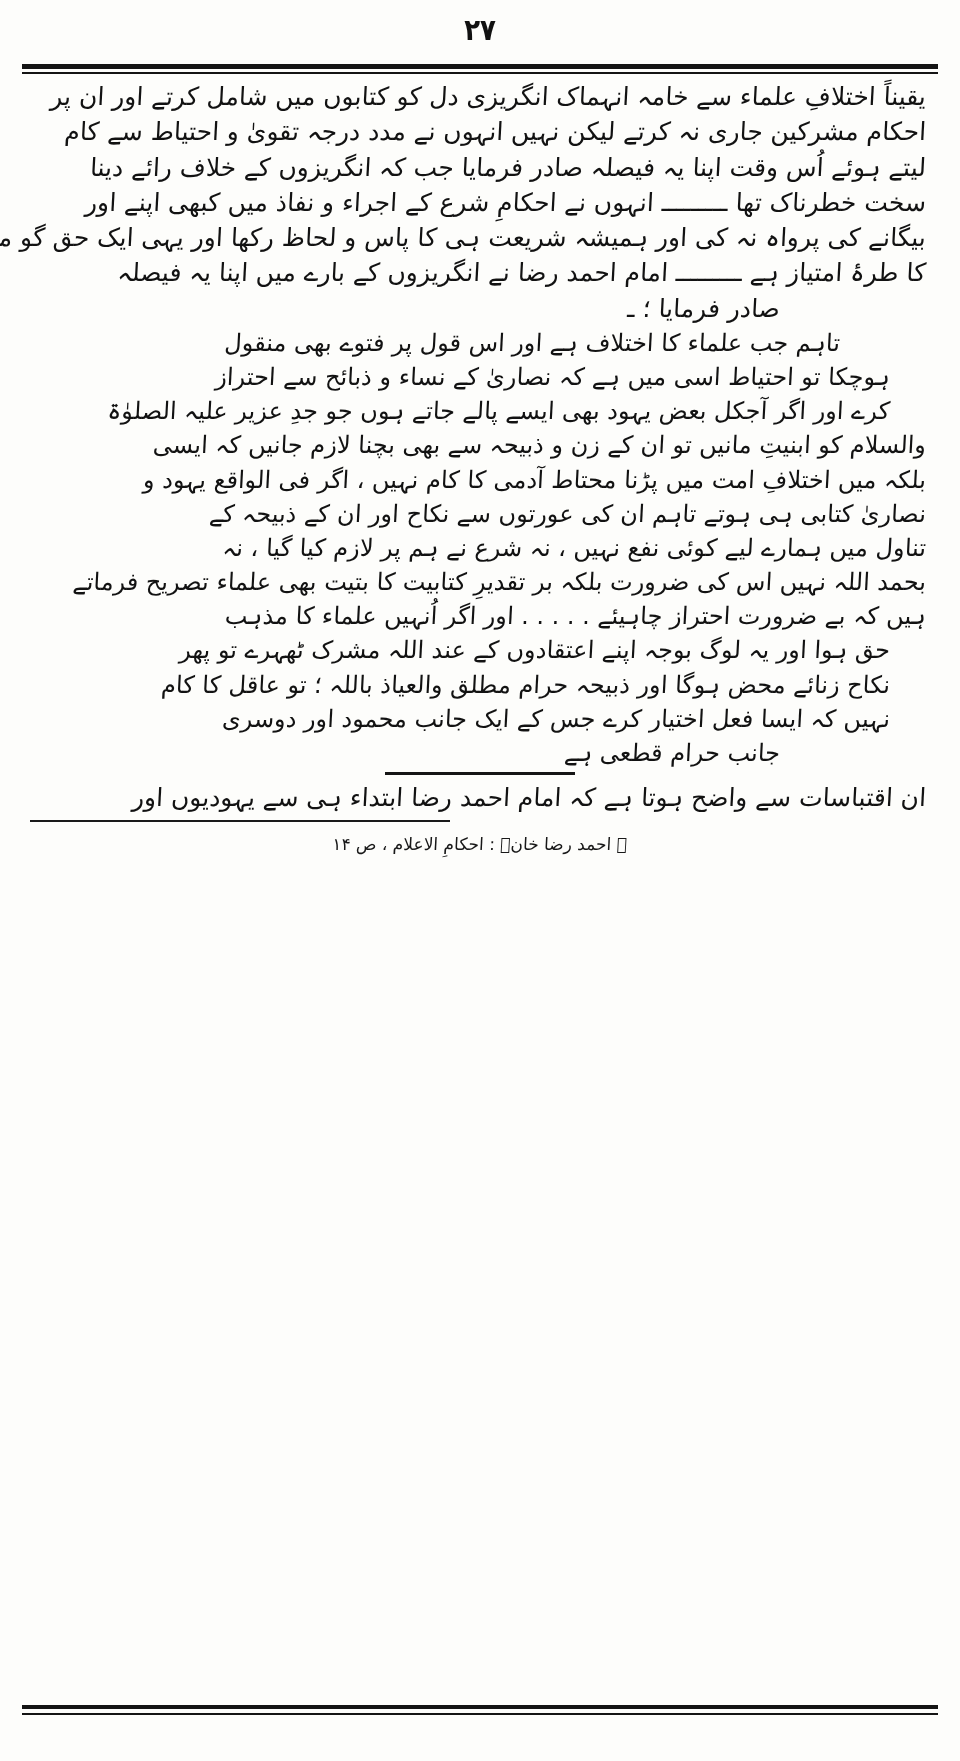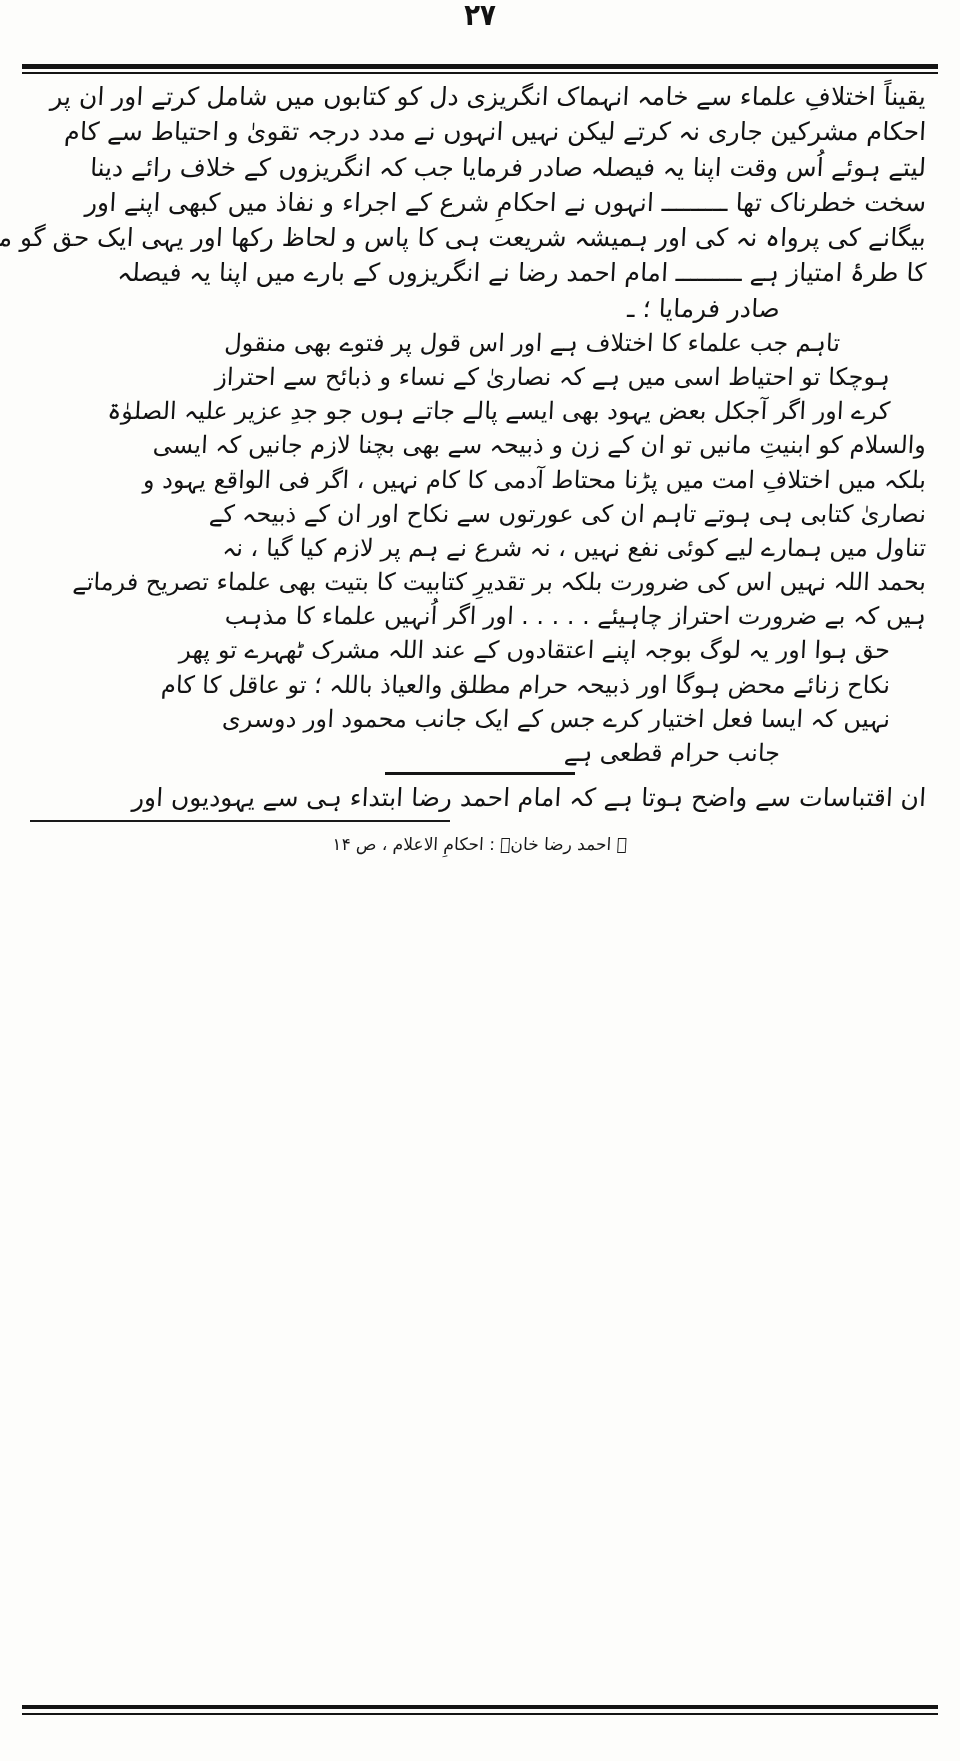--- a/index.html
+++ b/index.html
@@ -21,21 +21,21 @@
     background: #fdfdfb;
     box-sizing: border-box;
     padding: 0;
   }
 
   
   .page-number-wrap {
     position: relative;
     height: 64px;
     display: flex;
-    align-items: flex-start;
+    align-items: center;
     justify-content: center;
   }
   .page-number {
     font-family: "DejaVu Sans", sans-serif;
     font-size: 26px;
     font-weight: bold;
     letter-spacing: 1px;
     color: #111;
     transform: scaleY(1.15);
     padding-bottom: 4px;

